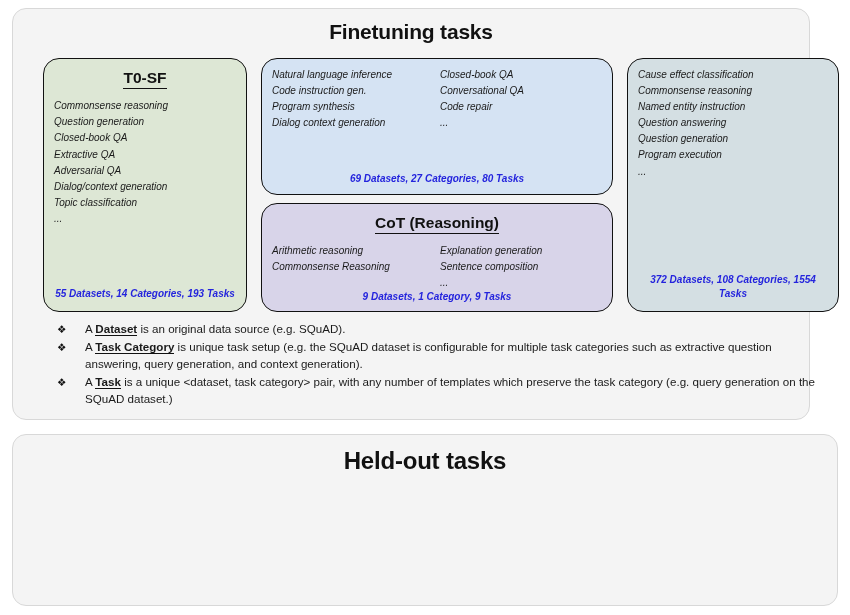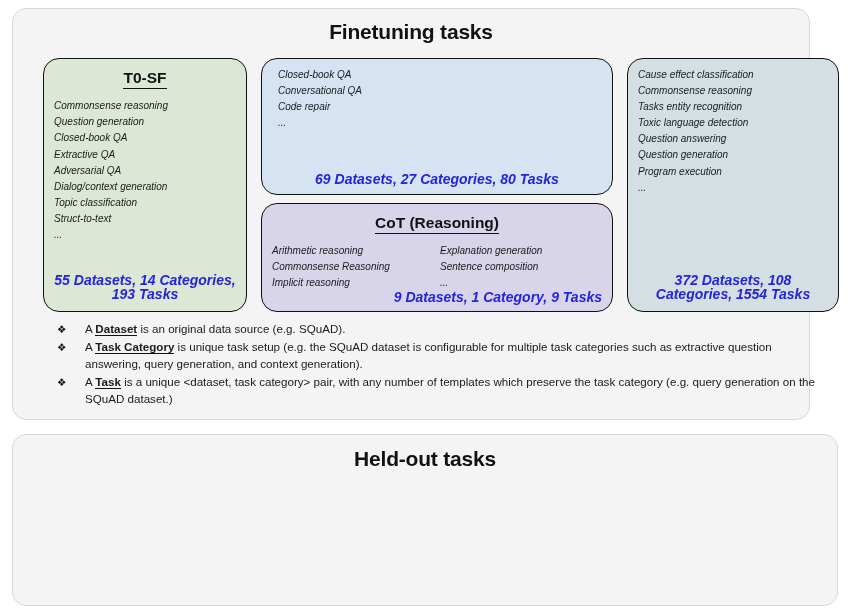--- a/index.html
+++ b/index.html
@@ -24,21 +24,21 @@
   #heldout-panel{left:12px;top:434px;width:826px;height:172px;}
 
   .panel-title{
     text-align:center;
     font-size:21px;
     font-weight:bold;
     letter-spacing:-0.2px;
     color:#111;
     margin-top:11px;
   }
-  #heldout-panel .panel-title{margin-top:12px;font-size:21px;}
+  #heldout-panel .panel-title{margin-top:12px;font-size:24px;}
 
   
   .card{
     position:absolute;
     border:1.6px solid #111111;
     border-radius:16px;
     box-sizing:border-box;
     padding:8px 10px 6px 10px;
   }
   .card-title{
@@ -62,34 +62,34 @@
   }
   .items.two-col{
     display:flex;
   }
   .items.two-col .col{flex:1 1 50%;}
   .items.two-col .col.right{padding-left:6px;}
   .stat{
     color:#2424dd;
     font-weight:bold;
     font-style:italic;
-    font-size:14px;
+    font-size:10px;
     line-height:14px;
     text-align:center;
   }
 
   
   #card-t0sf{left:30px;top:49px;width:204px;height:254px;background:#dde7d5;}
   #card-t0sf .stat{position:absolute;left:10px;right:10px;bottom:10px;}
 
   #card-muffin{left:248px;top:49px;width:352px;height:137px;background:#d5e3f3;}
   #card-muffin .stat{position:absolute;left:10px;right:10px;bottom:8px;}
 
   #card-cot{left:248px;top:194px;width:352px;height:109px;background:#d8d4e9;}
-  #card-cot .stat{position:absolute;left:10px;right:10px;bottom:7px;text-align:right;}
+  #card-cot .stat{position:absolute;left:10px;right:10px;bottom:7px;}
 
   #card-niv2{left:614px;top:49px;width:212px;height:254px;background:#d4dfe3;}
   #card-niv2 .stat{position:absolute;left:8px;right:8px;bottom:10px;}
 
   
   #definitions{
     position:absolute;
     left:44px;top:312px;width:770px;
     font-size:11.6px;
     line-height:16.4px;
@@ -127,63 +127,66 @@
         <span>T0-SF</span>
       </div>
       <div class="items">
         <div>Commonsense reasoning</div>
         <div>Question generation</div>
         <div>Closed-book QA</div>
         <div>Extractive QA</div>
         <div>Adversarial QA</div>
         <div>Dialog/context generation</div>
         <div>Topic classification</div>
-        <div>Struct-to-text</div>
         <div>...</div>
       </div>
       <div class="stat">55 Datasets, 14 Categories, 193 Tasks</div>
     </div>
 
     <div class="card" id="card-muffin">
       <div class="items two-col">
+        <div class="col">
+          <div>Natural language inference</div>
+          <div>Code instruction gen.</div>
+          <div>Program synthesis</div>
+          <div>Dialog context generation</div>
+        </div>
         <div class="col right">
           <div>Closed-book QA</div>
           <div>Conversational QA</div>
           <div>Code repair</div>
           <div>...</div>
         </div>
       </div>
       <div class="stat">69 Datasets, 27 Categories, 80 Tasks</div>
     </div>
 
     <div class="card" id="card-cot">
       <div class="card-title">
         <span>CoT (Reasoning)</span>
       </div>
       <div class="items two-col">
         <div class="col">
           <div>Arithmetic reasoning</div>
           <div>Commonsense Reasoning</div>
-          <div>Implicit reasoning</div>
         </div>
         <div class="col right">
           <div>Explanation generation</div>
           <div>Sentence composition</div>
           <div>...</div>
         </div>
       </div>
       <div class="stat">9 Datasets, 1 Category, 9 Tasks</div>
     </div>
 
     <div class="card" id="card-niv2">
       <div class="items">
         <div>Cause effect classification</div>
         <div>Commonsense reasoning</div>
-        <div>Tasks entity recognition</div>
-        <div>Toxic language detection</div>
+        <div>Named entity instruction</div>
         <div>Question answering</div>
         <div>Question generation</div>
         <div>Program execution</div>
         <div>...</div>
       </div>
       <div class="stat">372 Datasets, 108 Categories, 1554 Tasks</div>
     </div>
 
     <div id="definitions">
       <div class="bullet-row">

